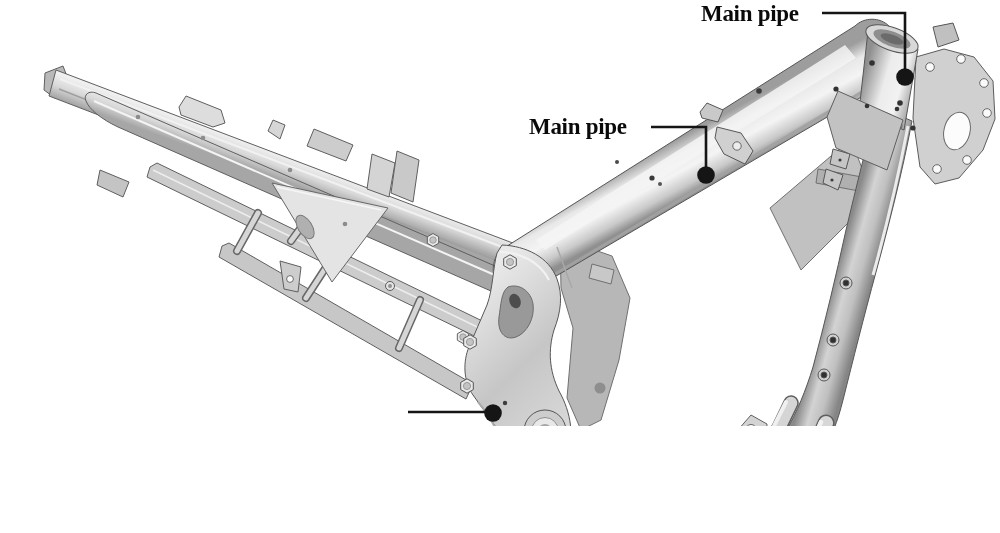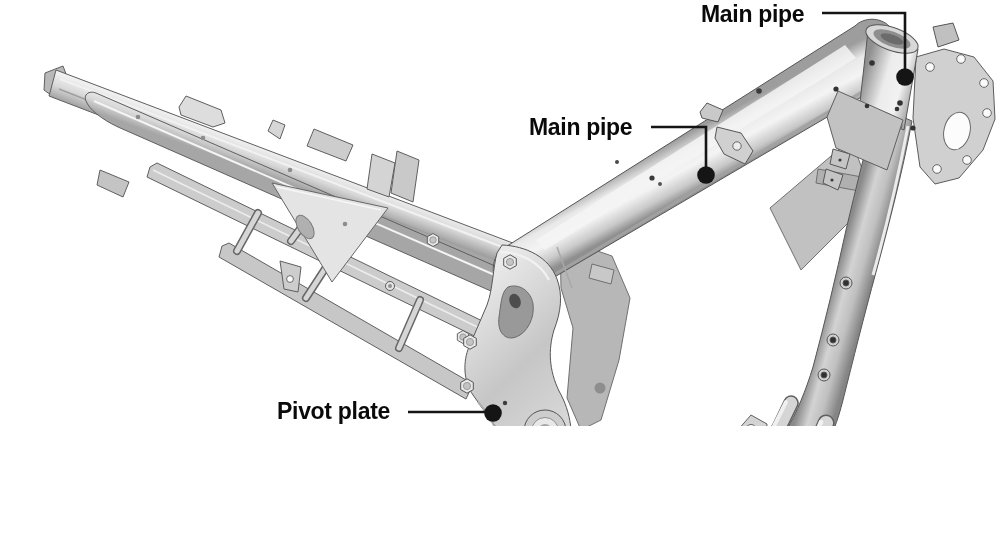--- a/index.html
+++ b/index.html
@@ -1,18 +1,18 @@
 <!DOCTYPE html>
 <html><head>
 <meta charset="utf-8">
 <style>
   html,body{margin:0;padding:0;background:#fff;}
   #stage{
     position:relative;width:1000px;height:426px;background:#ffffff;
-    overflow:hidden;font-family:Liberation Sans, sans-serif;
+    overflow:hidden;font-family:Liberation Serif, serif;
   }
   #frame-svg{position:absolute;left:0;top:0;}
   .callout-label{
     position:absolute;font-weight:bold;font-size:23px;line-height:28px;
     color:#0a0a0a;white-space:nowrap;letter-spacing:-0.3px;
   }
   #label-main-pipe-top{left:701px;top:0px;}
   #label-main-pipe-mid{left:529px;top:113px;}
   #label-pivot-plate{left:277px;top:397px;}
   #label-lower-pipe{left:597px;top:410px;}
@@ -244,14 +244,13 @@
         <circle cx="905" cy="77" r="8.8"></circle>
         <circle cx="706" cy="175" r="8.8"></circle>
         <circle cx="493" cy="413" r="8.8"></circle>
         <circle cx="671" cy="517" r="8.8"></circle>
       </g>
     </g>
   </svg>
 
   <div id="label-main-pipe-top" class="callout-label">Main pipe</div>
   <div id="label-main-pipe-mid" class="callout-label">Main pipe</div>
-  <div id="label-pivot-plate" class="callout-label">Pivot plate</div>
 </div>
 
 </body></html>

